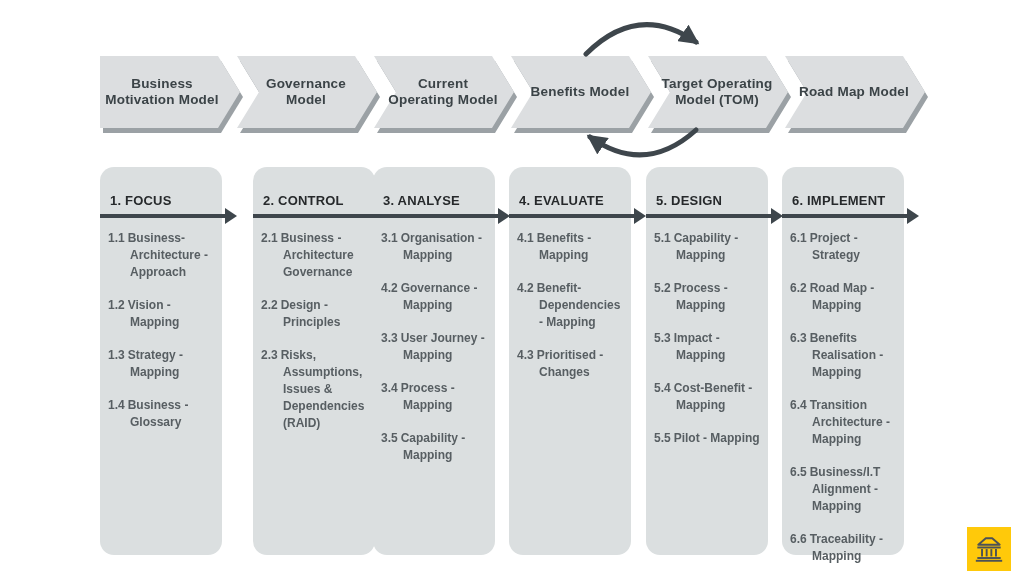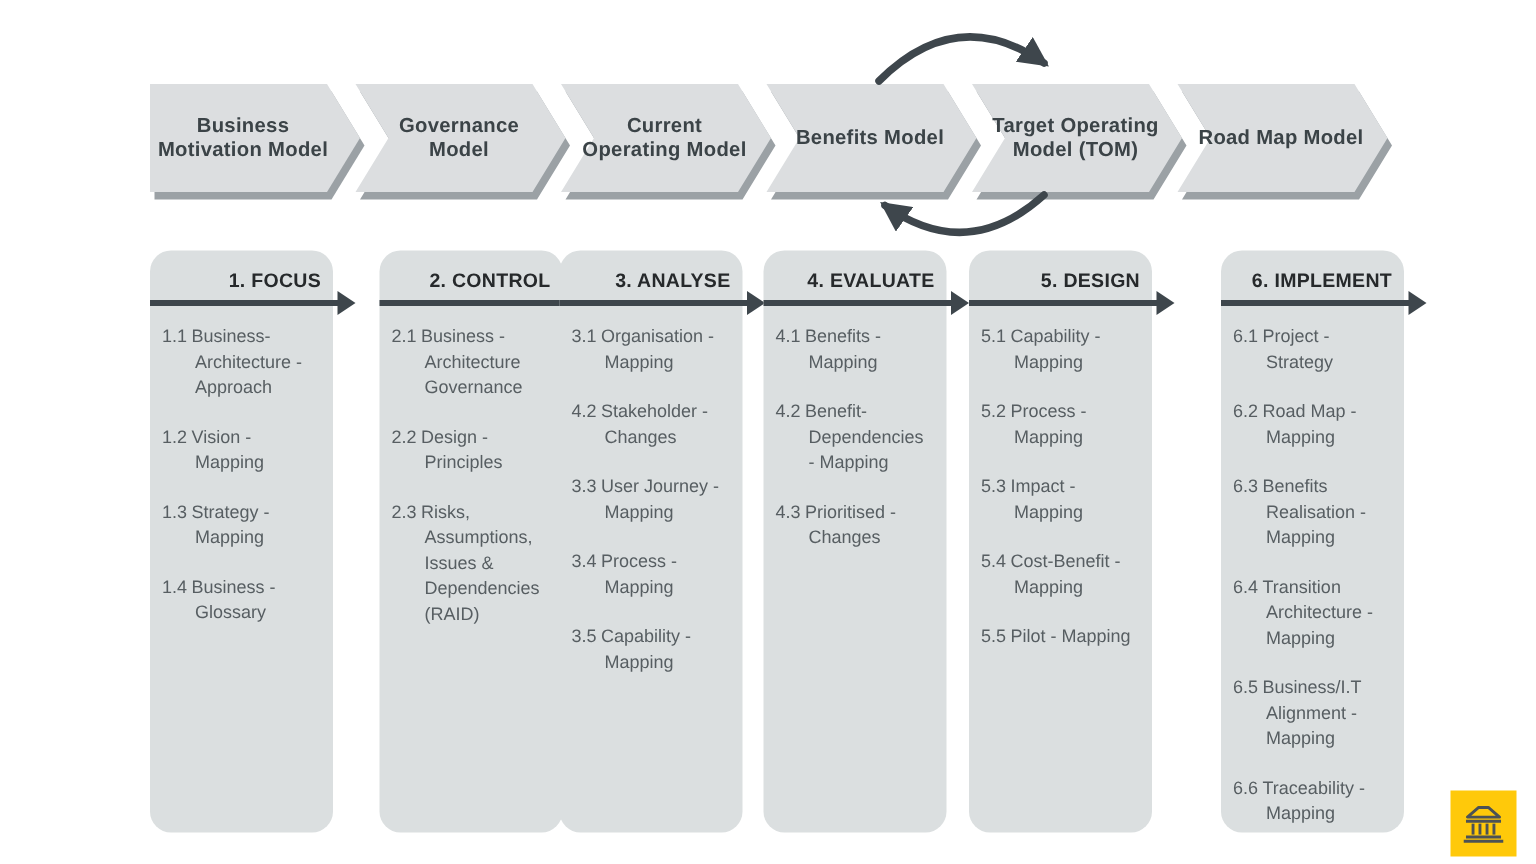--- a/index.html
+++ b/index.html
@@ -18,33 +18,33 @@
     letter-spacing:.2px;
   }
   .loop-svg{position:absolute;left:550px;top:0;overflow:visible;}
 
   
   .phase{
     position:absolute;top:167px;height:388px;width:122px;box-sizing:border-box;
     background:#DBDFE0;border-radius:14px;padding:10px 8px 8px 8px;
   }
   .phase-title{
-    font-size:13px;font-weight:bold;color:#26292B;letter-spacing:.2px;margin:2px 0 0 2px;text-align:right;
+    font-size:13px;font-weight:bold;color:#26292B;letter-spacing:.2px;margin:16px 0 0 2px;
   }
   .phase-arrow{
     position:relative;height:4px;background:#3E464C;margin:6px -12px 0 -8px;
   }
   .phase-arrow::after{
     content:"";position:absolute;right:-11px;top:-6px;width:0;height:0;
     border-left:12px solid #3E464C;border-top:8px solid transparent;border-bottom:8px solid transparent;
   }
   .phase-items{margin-top:12px;}
   .item{
     font-size:12px;line-height:17px;color:#575E62;
-    padding-left:22px;text-indent:-22px;margin-bottom:16px;
+    padding-left:22px;text-indent:-22px;margin-bottom:16px;font-weight:bold;
   }
   .item .num{margin-right:3px;}
 
   
   .badge{
     position:absolute;left:967px;top:527px;width:44px;height:44px;background:#FFC90A;
     display:flex;align-items:center;justify-content:center;
   }
 </style>
 </head>
@@ -116,21 +116,21 @@
       </div>
   </div>
 
   <div class="phase" style="left:373px">
     <div class="phase-title">3. ANALYSE</div>
     <div class="phase-arrow"></div>
     <div class="phase-items">
 
         <div class="item"><span class="num">3.1</span><span>Organisation - Mapping</span></div>
 
-        <div class="item"><span class="num">4.2</span><span>Stakeholder - Changes</span></div>
+        <div class="item"><span class="num">4.2</span><span>Governance - Mapping</span></div>
 
         <div class="item"><span class="num">3.3</span><span>User Journey - Mapping</span></div>
 
         <div class="item"><span class="num">3.4</span><span>Process - Mapping</span></div>
 
         <div class="item"><span class="num">3.5</span><span>Capability - Mapping</span></div>
       </div>
   </div>
 
   <div class="phase" style="left:509px">
@@ -156,21 +156,21 @@
         <div class="item"><span class="num">5.2</span><span>Process - Mapping</span></div>
 
         <div class="item"><span class="num">5.3</span><span>Impact - Mapping</span></div>
 
         <div class="item"><span class="num">5.4</span><span>Cost-Benefit - Mapping</span></div>
 
         <div class="item"><span class="num">5.5</span><span>Pilot - Mapping</span></div>
       </div>
   </div>
 
-  <div class="phase" style="left:814px">
+  <div class="phase" style="left:782px">
     <div class="phase-title">6. IMPLEMENT</div>
     <div class="phase-arrow"></div>
     <div class="phase-items">
 
         <div class="item"><span class="num">6.1</span><span>Project - Strategy</span></div>
 
         <div class="item"><span class="num">6.2</span><span>Road Map - Mapping</span></div>
 
         <div class="item"><span class="num">6.3</span><span>Benefits Realisation - Mapping</span></div>
 

